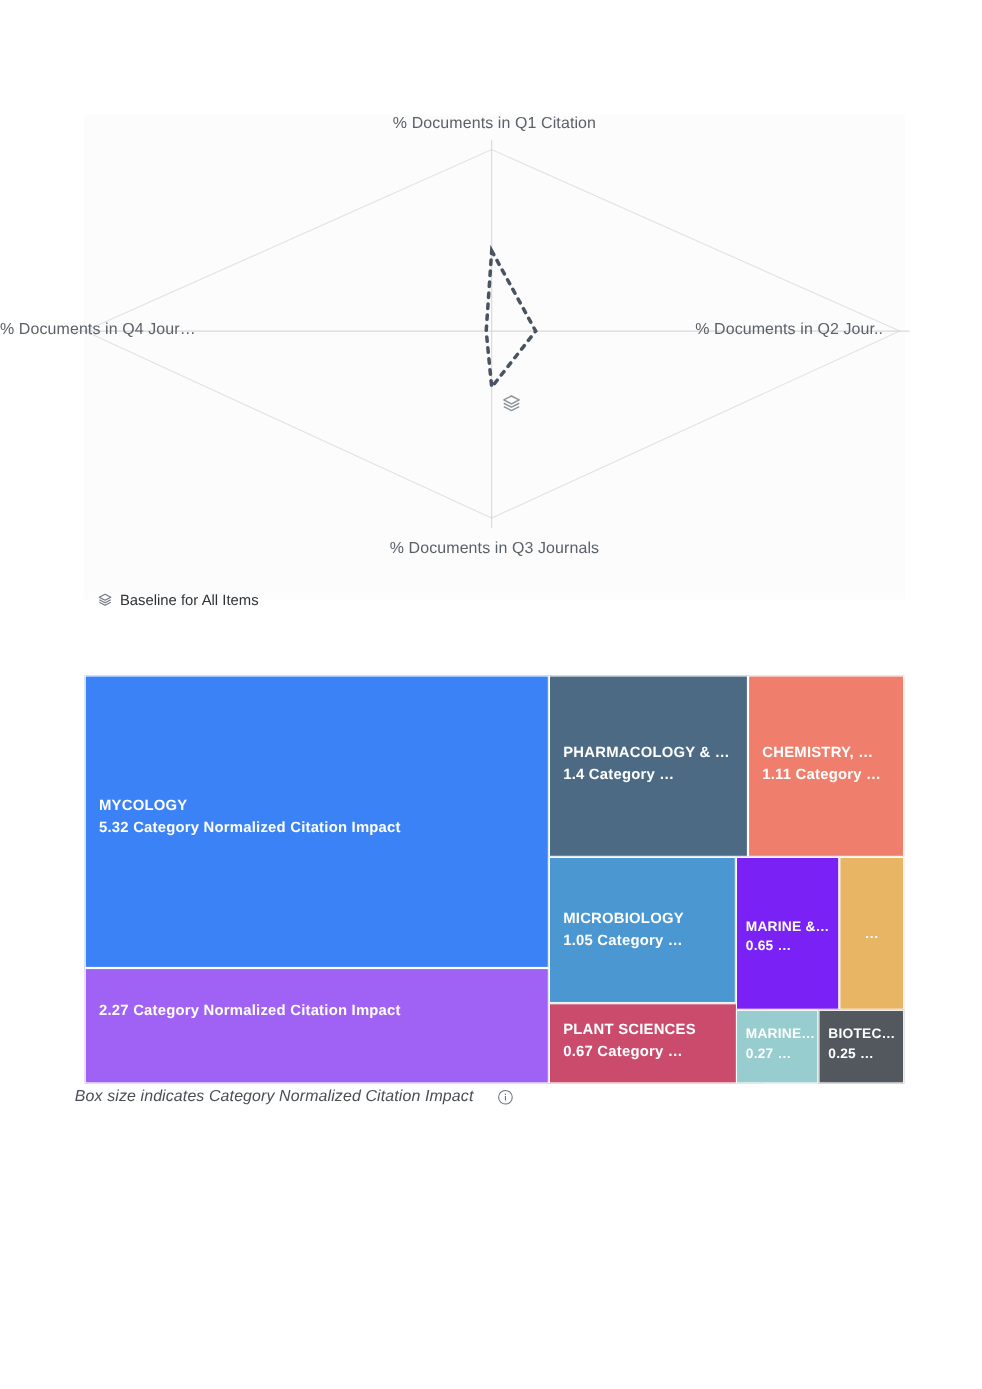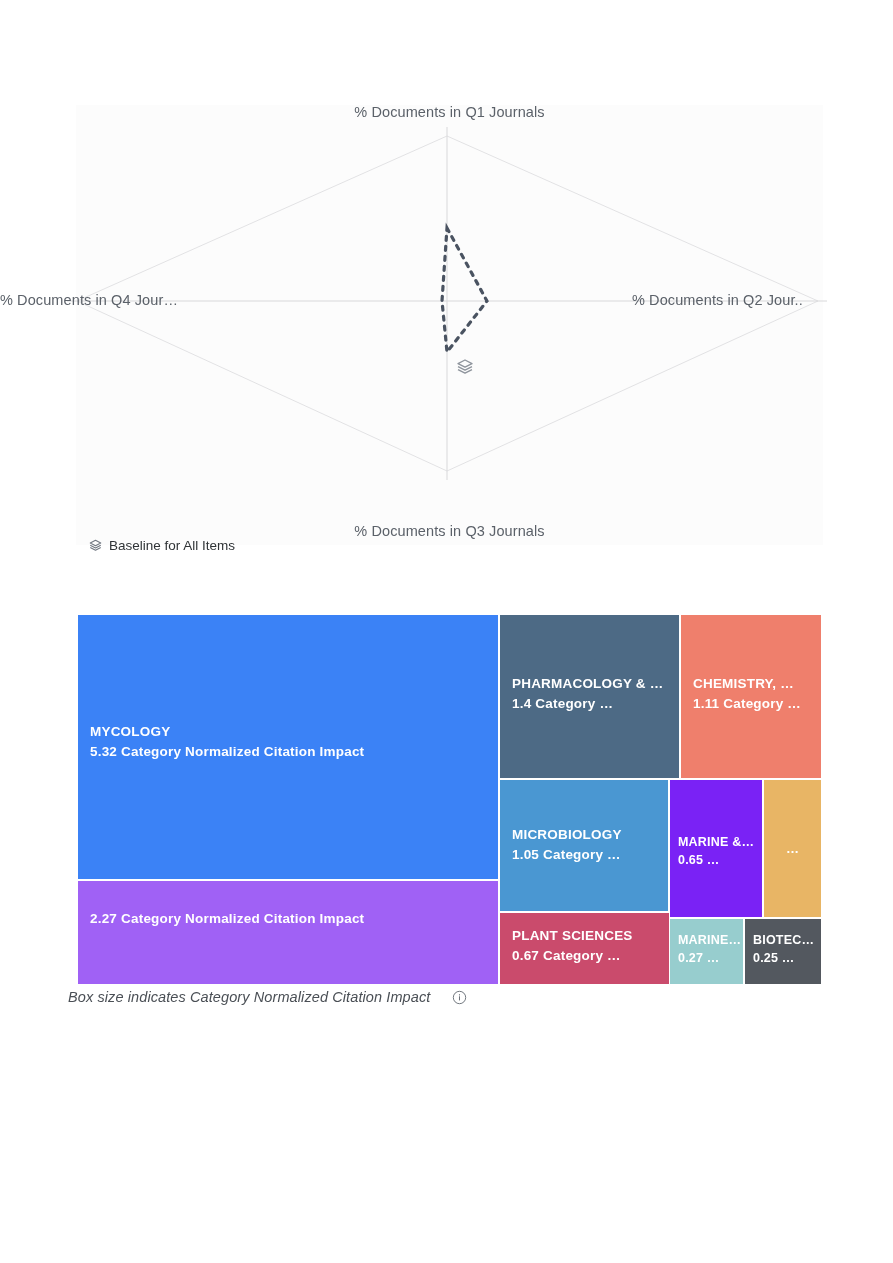--- a/index.html
+++ b/index.html
@@ -43,21 +43,20 @@
     left: 0;
     top: -1px;
     width: 747px;
     text-align: center;
   }
   #label-q3 {
     left: 0;
     top: 386px;
     width: 747px;
     text-align: center;
-    margin-top: 32px;
   }
   #label-q2 {
     left: 556px;
     top: 187px;
   }
   #label-q4 {
     left: -76px;
     top: 187px;
   }
 
@@ -164,21 +163,21 @@
   <span id="baseline-marker">
     <svg viewBox="0 0 20 20" width="20" height="20">
       <g fill="none" stroke="#8e949c" stroke-width="1.3" stroke-linejoin="round">
         <polygon points="10,3 17,6.6 10,10.2 3,6.6"></polygon>
         <polyline points="3,9.6 10,13.2 17,9.6"></polyline>
         <polyline points="3,12.6 10,16.2 17,12.6"></polyline>
       </g>
     </svg>
   </span>
 
-  <div class="axis-label" id="label-q1">% Documents in Q1 Journals</div>
+  <div class="axis-label" id="label-q1">% Documents in Q1 Citation</div>
   <div class="axis-label" id="label-q2">% Documents in Q2 Jour..</div>
   <div class="axis-label" id="label-q3">% Documents in Q3 Journals</div>
   <div class="axis-label" id="label-q4">% Documents in Q4 Jour…</div>
 </div>
 
 <div id="baseline-legend">
   <span style="display:inline-flex;">
     <svg viewBox="0 0 16 16" width="15" height="15">
       <g fill="none" stroke="#707780" stroke-width="1.1" stroke-linejoin="round">
         <polygon points="8,2.4 13.6,5.3 8,8.2 2.4,5.3"></polygon>

